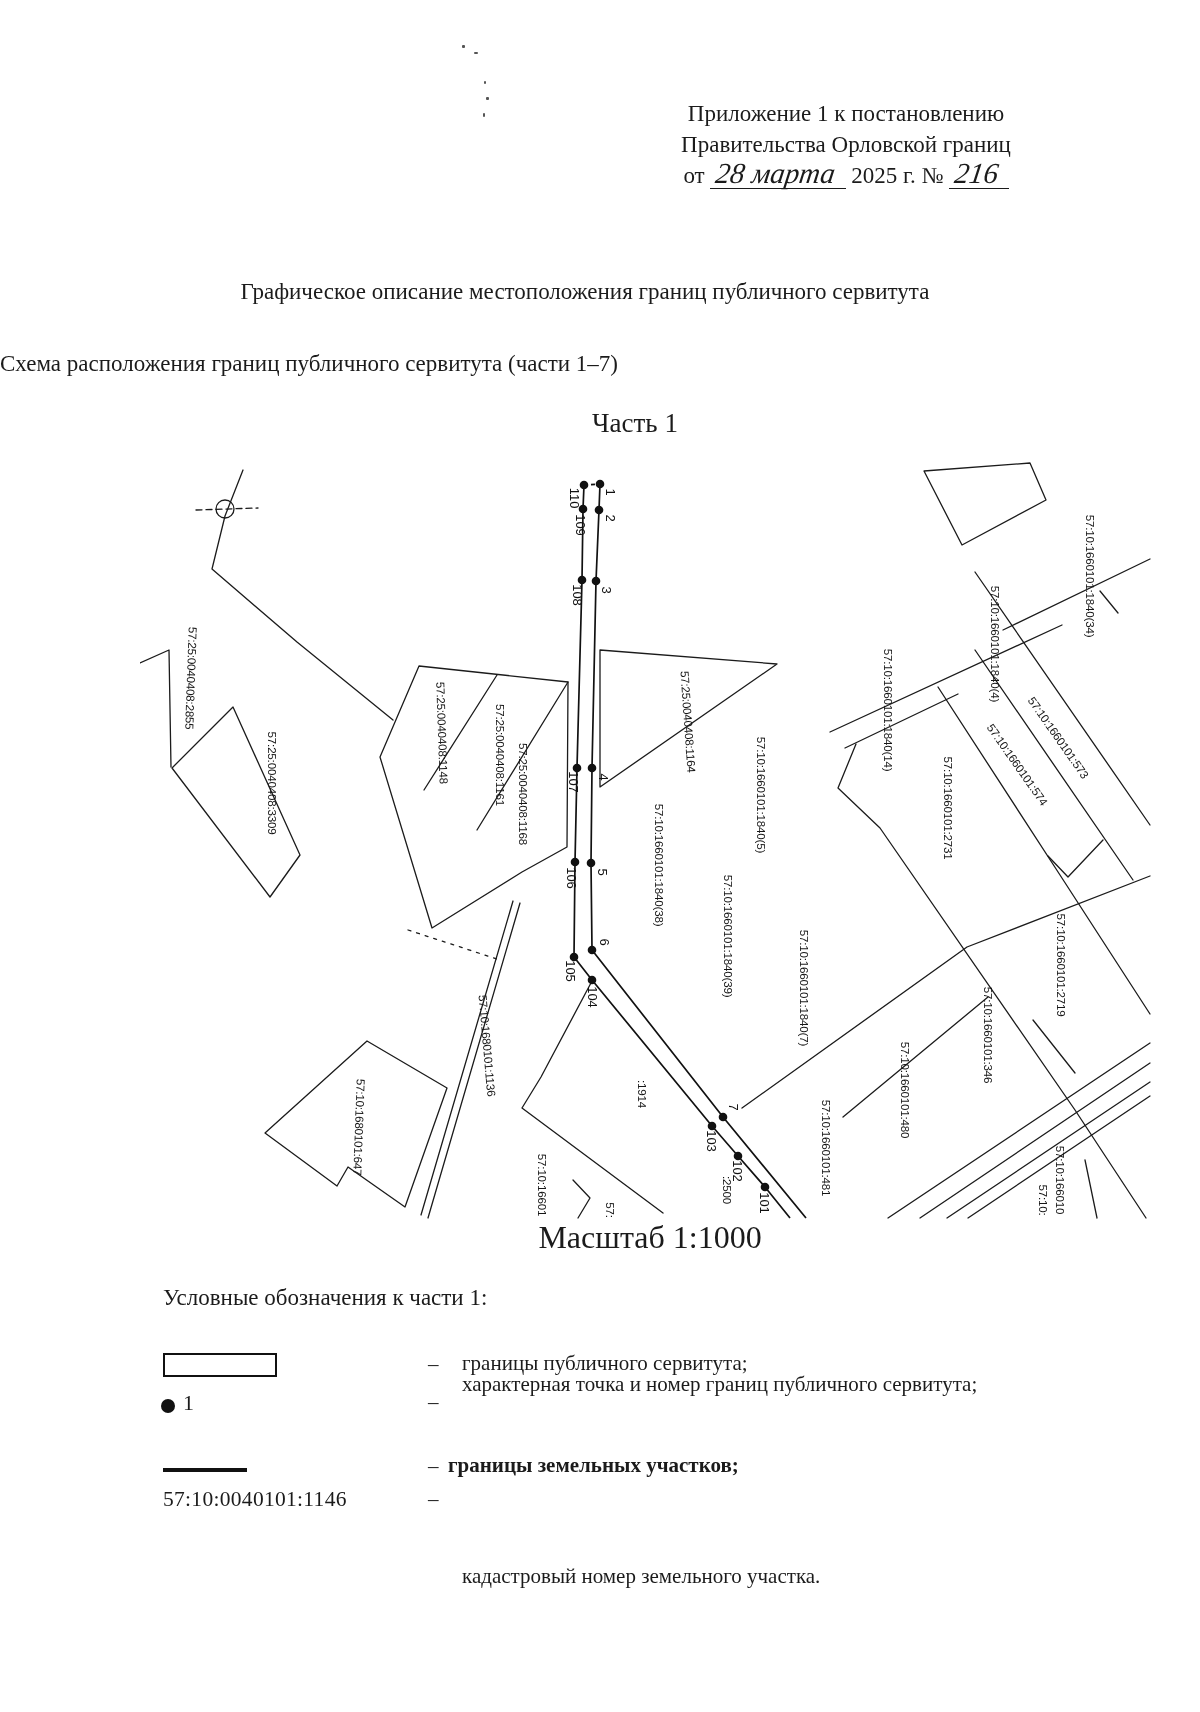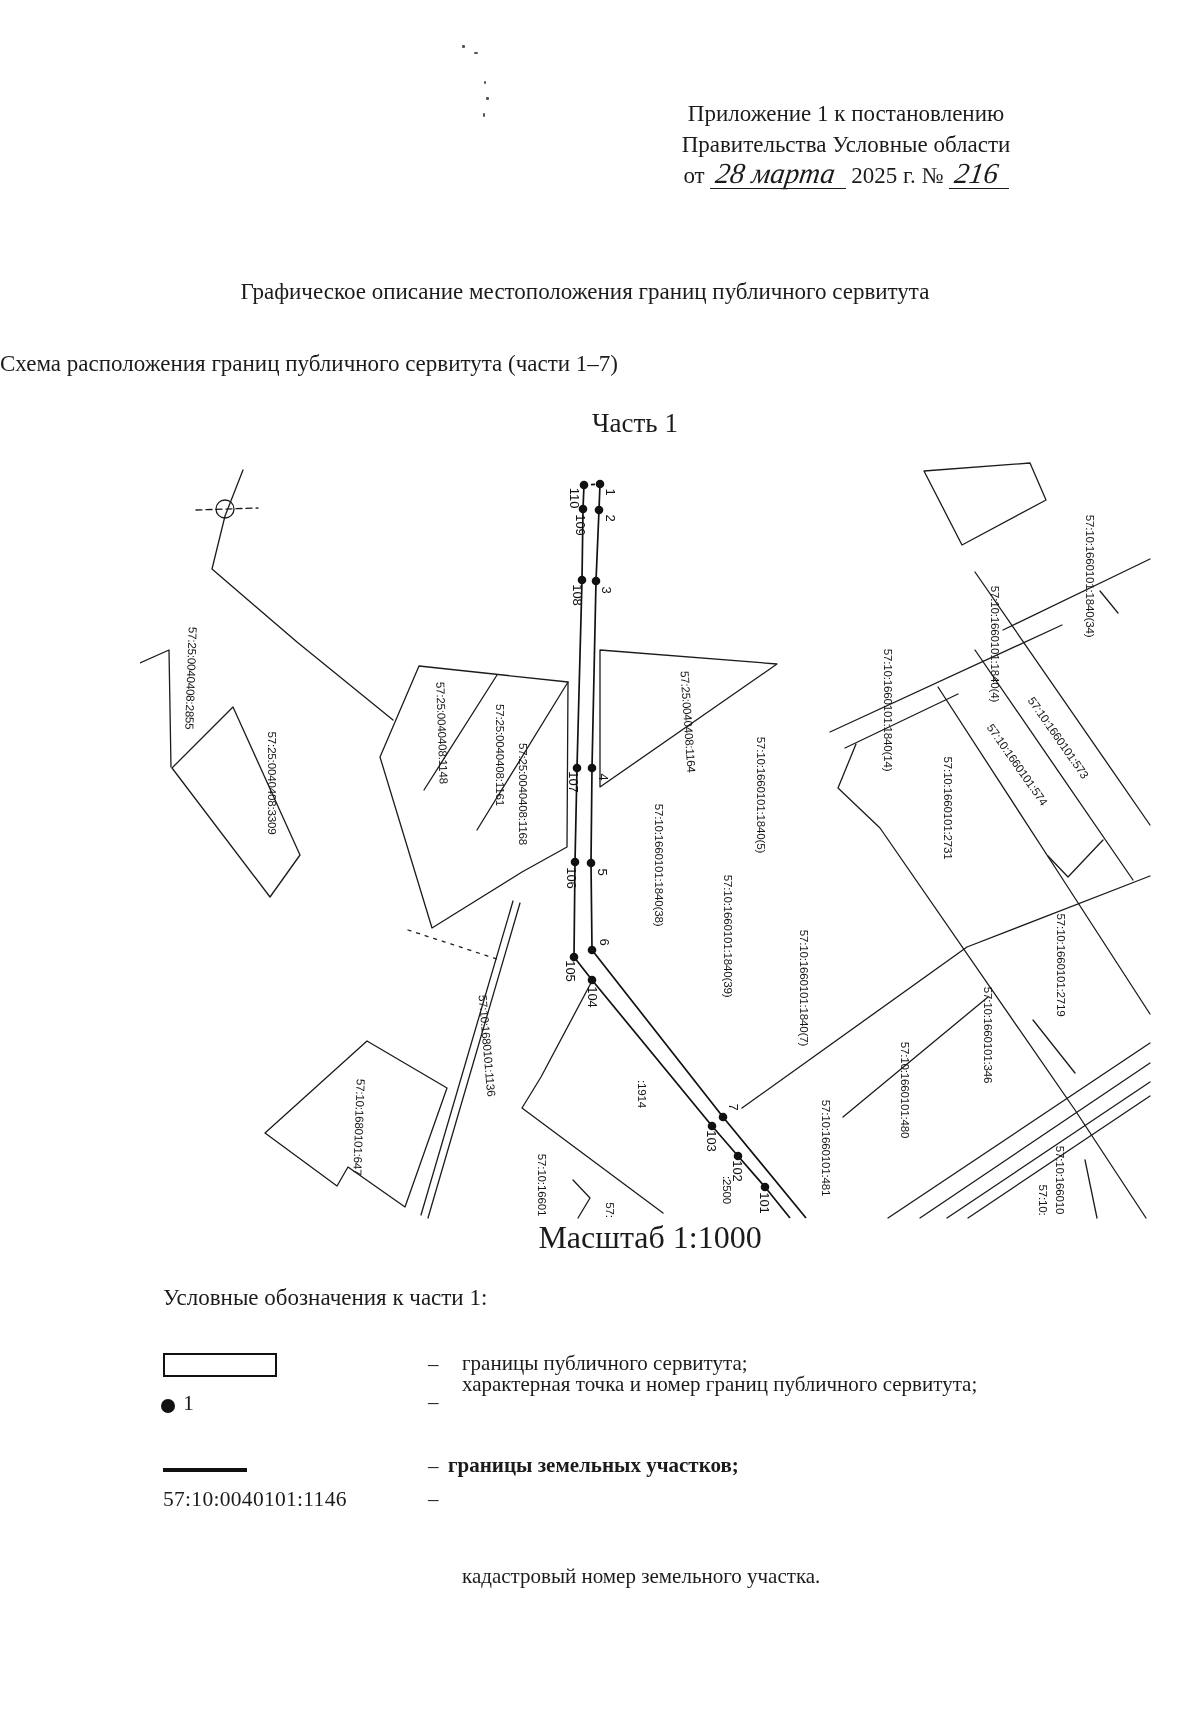--- a/index.html
+++ b/index.html
@@ -39,21 +39,21 @@
 <body>
 
 <div class="speck" style="left:462px;top:45px;"></div>
 <div class="speck" style="left:474px;top:52px;width:4px;height:2px;"></div>
 <div class="speck" style="left:484px;top:81px;width:2px;"></div>
 <div class="speck" style="left:486px;top:97px;"></div>
 <div class="speck" style="left:483px;top:113px;width:2px;height:4px;"></div>
 
 <div class="abs header-block">
   <div>Приложение 1 к постановлению</div>
-  <div>Правительства Условные области</div>
+  <div>Правительства Орловской границ</div>
   <div>
     <span>от</span>
     <span class="uline"><span class="hand">28 марта</span></span>
     <span>2025 г. №</span>
     <span class="uline"><span class="hand">216</span></span>
   </div>
 </div>
 
 <div class="abs title-1">Графическое описание местоположения границ публичного сервитута</div>
 <div class="abs title-2">Схема расположения границ публичного сервитута (части 1–7)</div>

